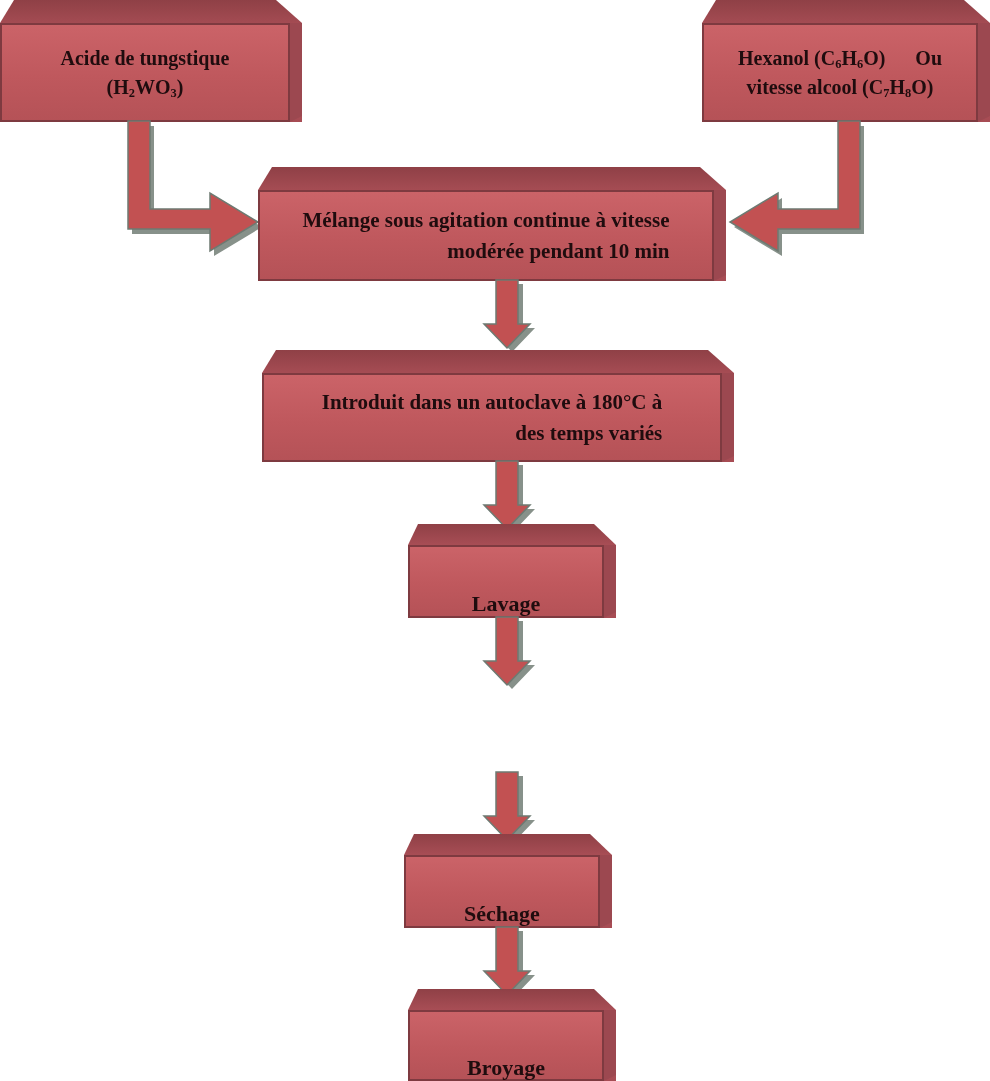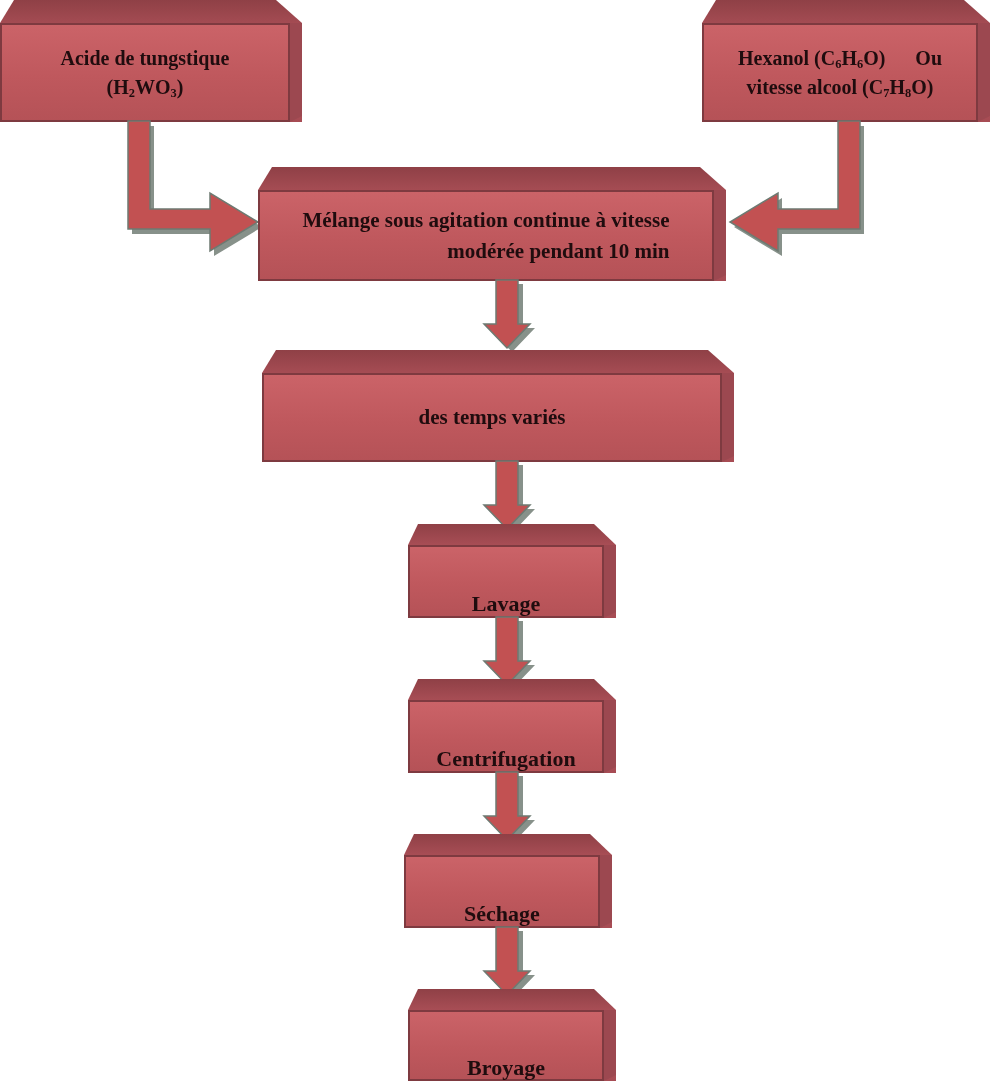--- a/index.html
+++ b/index.html
@@ -104,20 +104,21 @@
       <polygon class="arrow-shadow" transform="translate(5,4)" points="19,0 41,0 41,44 53,44 30,68 7,44 19,44"></polygon>
       <polygon class="arrow-main" points="19,0 41,0 41,44 53,44 30,68 7,44 19,44"></polygon>
     </svg>
   </div>
 
   <div class="b3d big" style="left:262px;top:350px;width:472px;height:112px">
     <div class="shell"></div>
     <div class="rface"></div>
     <div class="front">
       <div class="txt fs21">
+        <div>Introduit dans un autoclave à 180°C à</div>
         <div>des temps variés</div>
       </div>
     </div>
   </div>
 
   <div class="arrow" style="left:477px;top:461px">
     <svg width="60" height="70" viewBox="0 0 60 70">
       <polygon class="arrow-shadow" transform="translate(5,4)" points="19,0 41,0 41,44 53,44 30,68 7,44 19,44"></polygon>
       <polygon class="arrow-main" points="19,0 41,0 41,44 53,44 30,68 7,44 19,44"></polygon>
     </svg>
@@ -131,27 +132,20 @@
     </div>
   </div>
 
   <div class="arrow" style="left:477px;top:617px">
     <svg width="60" height="70" viewBox="0 0 60 70">
       <polygon class="arrow-shadow" transform="translate(5,4)" points="19,0 41,0 41,44 53,44 30,68 7,44 19,44"></polygon>
       <polygon class="arrow-main" points="19,0 41,0 41,44 53,44 30,68 7,44 19,44"></polygon>
     </svg>
   </div>
 
-  <div class="b3d small" style="left:408px;top:679px;width:208px;height:94px">
-    <div class="shell"></div>
-    <div class="rface"></div>
-    <div class="front">
-      <div class="txt fs22">Centrifugation</div>
-    </div>
-  </div>
 
   <div class="arrow" style="left:477px;top:772px">
     <svg width="60" height="70" viewBox="0 0 60 70">
       <polygon class="arrow-shadow" transform="translate(5,4)" points="19,0 41,0 41,44 53,44 30,68 7,44 19,44"></polygon>
       <polygon class="arrow-main" points="19,0 41,0 41,44 53,44 30,68 7,44 19,44"></polygon>
     </svg>
   </div>
 
   <div class="b3d small" style="left:404px;top:834px;width:208px;height:94px">
     <div class="shell"></div>

